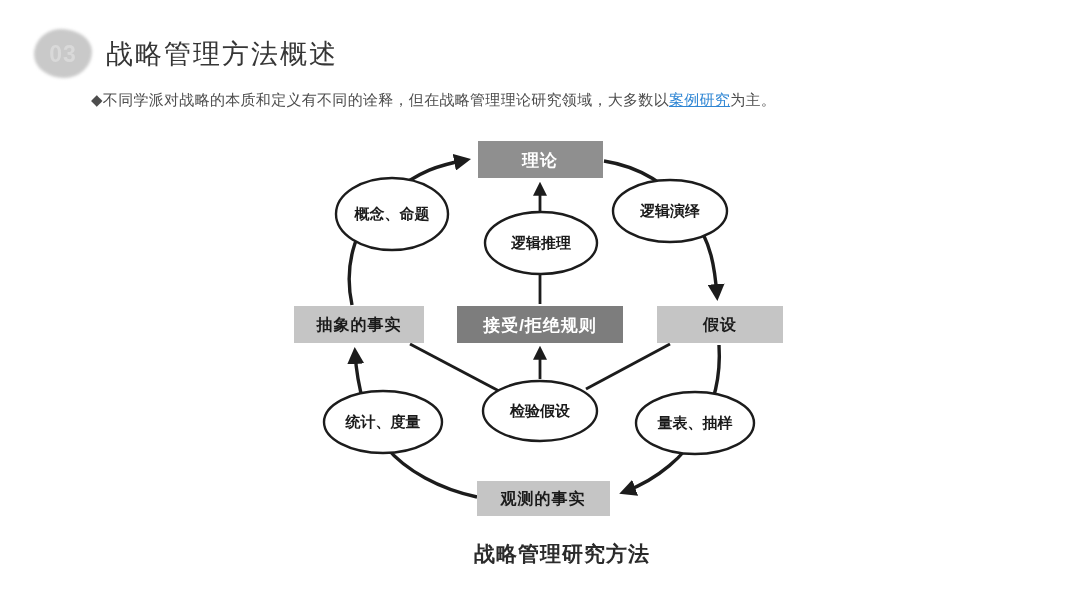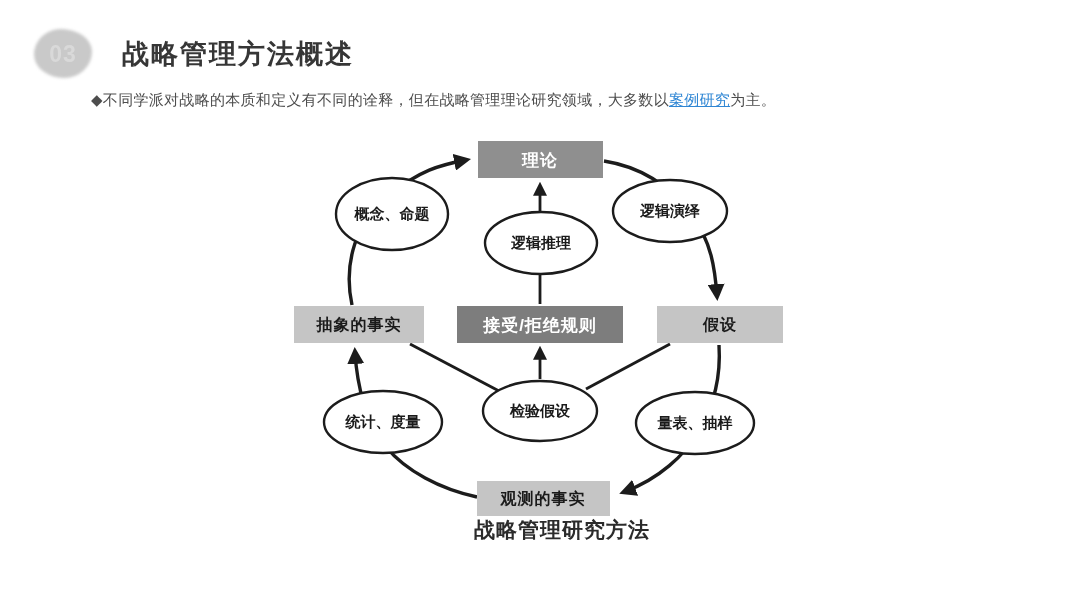--- a/index.html
+++ b/index.html
@@ -11,22 +11,22 @@
   .page-blob{
     position:absolute;left:34px;top:29px;width:58px;height:49px;
     background:#c9c9c9;border-radius:46% 54% 48% 52% / 52% 46% 54% 48%;
     filter:blur(1.5px);
   }
   .page-number{
     position:absolute;left:36px;top:41px;width:54px;text-align:center;
     font-size:23px;font-weight:bold;color:#d9d9d9;letter-spacing:1px;
   }
   .page-title{
-    position:absolute;left:122px;top:36px;
-    font-size:27px;font-weight:bold;color:#363636;letter-spacing:2px;text-align:right;
+    position:absolute;left:106px;top:36px;
+    font-size:27px;font-weight:normal;color:#363636;letter-spacing:2px;text-align:right;
   }
   
   .intro{
     position:absolute;left:91px;top:91px;width:960px;
     font-size:15px;color:#4d4d4d;letter-spacing:0.3px;
   }
   .intro .link{color:#2f86d4;text-decoration:underline;cursor:pointer;}
   
   svg.diagram{position:absolute;left:0;top:0;}
   .node-ellipse{fill:#ffffff;stroke:#1c1c1c;stroke-width:2.4;}
@@ -35,21 +35,21 @@
   .box-light{fill:#c5c5c5;}
   .lbl{font-family:"Liberation Sans","DejaVu Sans",sans-serif;font-weight:bold;}
   .lbl-ellipse{font-size:15px;fill:#1a1a1a;}
   .lbl-box-dark{font-size:17px;fill:#ffffff;letter-spacing:1px;}
   .lbl-box-light{font-size:16px;fill:#1a1a1a;letter-spacing:1px;}
   .arrow{fill:none;stroke:#1c1c1c;}
   .w-outer{stroke-width:3.4;}
   .w-inner{stroke-width:2.8;}
   .w-diag{stroke-width:3;}
   .caption{
-    position:absolute;left:412px;top:516px;width:300px;text-align:center;
+    position:absolute;left:412px;top:540px;width:300px;text-align:center;
     font-size:21px;font-weight:bold;color:#2b2b2b;letter-spacing:1px;
   }
 </style>
 </head>
 <body>
 
 <div class="page-blob"></div>
 <div class="page-number">03</div>
 <div class="page-title">战略管理方法概述</div>
 

